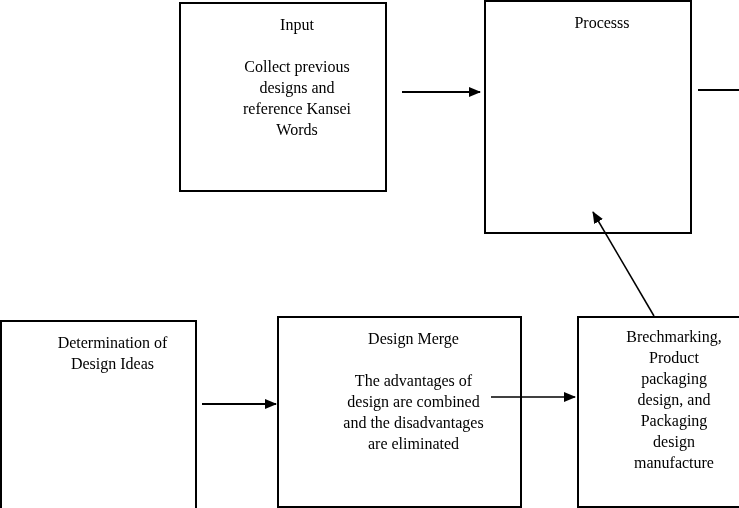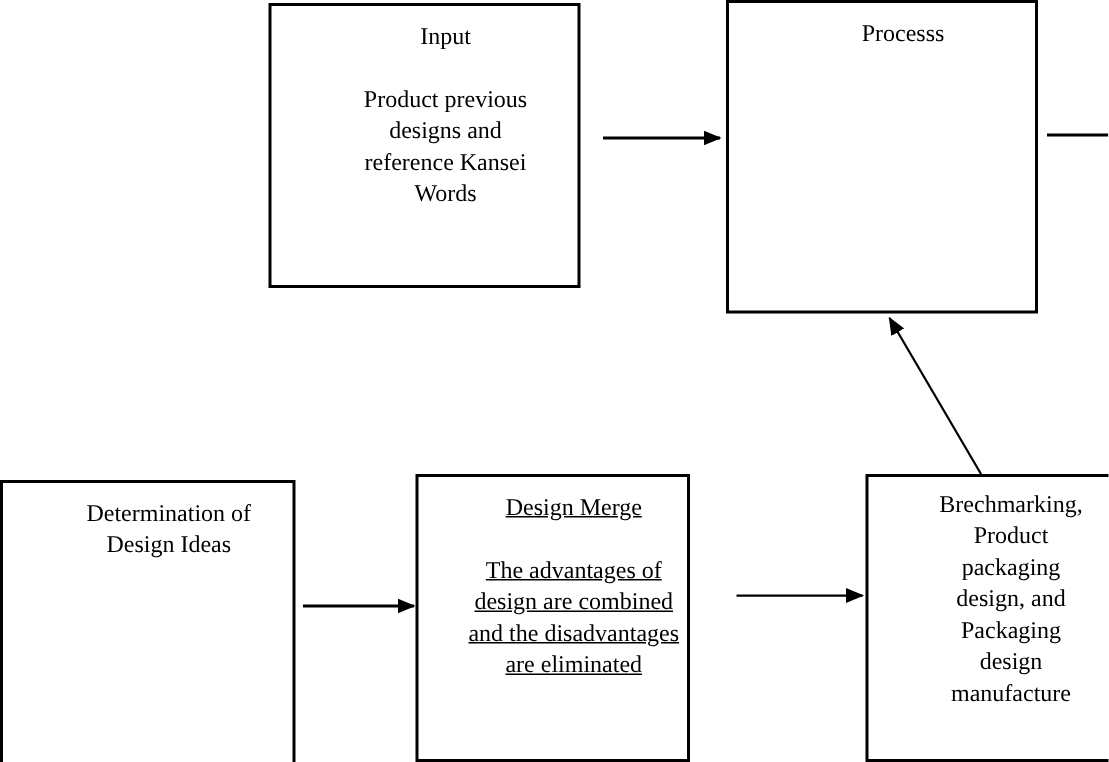--- a/index.html
+++ b/index.html
@@ -3,33 +3,33 @@
   <meta charset="utf-8">
   <style>
     html, body { margin: 0; padding: 0; background: #ffffff; }
     body { width: 739px; height: 508px; position: relative; overflow: hidden;
            font-family: "Liberation Serif", "DejaVu Serif", serif; color: #000; }
     .box { position: absolute; border: 2px solid #000; box-sizing: border-box; background: #fff;
            text-align: center; font-size: 16px; line-height: 21px; padding-left: 28px; }
     .box .title { display: block; margin-top: 10px; }
     .box .body { display: block; margin-top: 21px; white-space: pre-line; }
     #input-box { left: 179px; top: 2px; width: 208px; height: 190px; }
-    #process-box { left: 484px; top: 0px; width: 208px; height: 209px; }
+    #process-box { left: 484px; top: 0px; width: 208px; height: 234px; }
     #ideas-box { left: 0px; top: 320px; width: 197px; height: 240px; }
-    #merge-box { left: 277px; top: 316px; width: 183px; height: 192px; text-decoration: underline; }
+    #merge-box { left: 277px; top: 316px; width: 245px; height: 192px; }
     #bench-box { left: 577px; top: 316px; width: 166px; height: 192px; }
     #bench-box .body { margin-top: 8px; }
     svg#arrows { position: absolute; left: 0; top: 0; pointer-events: none; }
   </style>
 </head>
 <body>
 
 <div class="box" id="input-box">
   <span class="title">Input</span>
-  <span class="body">Product previous
+  <span class="body">Collect previous
 designs and
 reference Kansei
 Words</span>
 </div>
 
 <div class="box" id="process-box">
   <span class="title">Processs</span>
 </div>
 
 <div class="box" id="ideas-box">

